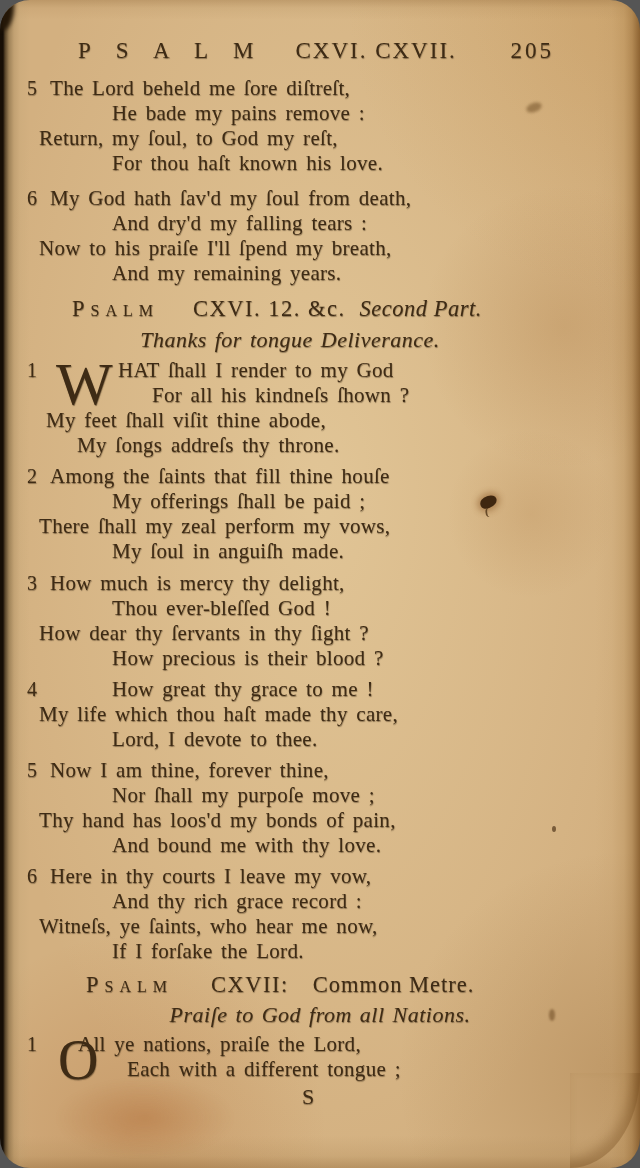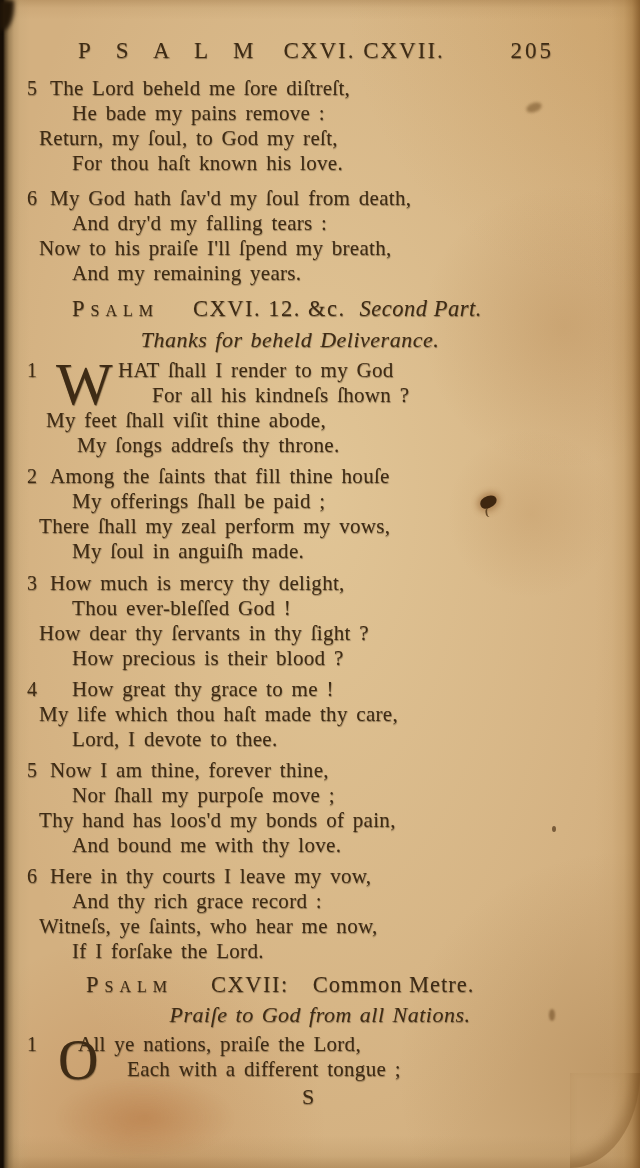--- a/index.html
+++ b/index.html
@@ -13,31 +13,32 @@
       linear-gradient(90deg,#160e06 0px,#160e06 3px,rgba(80,62,36,0.95) 5px,rgba(124,100,62,0.6) 9px,rgba(160,132,88,0.35) 14px,rgba(185,158,112,0.18) 20px,rgba(0,0,0,0) 30px),
       linear-gradient(270deg,rgba(125,82,34,0.8) 0px,rgba(146,102,48,0.45) 8px,rgba(170,128,72,0.28) 16px,rgba(190,152,100,0.15) 28px,rgba(0,0,0,0) 44px),
       linear-gradient(180deg,rgba(146,106,58,0.35) 0px,rgba(170,132,82,0.15) 8px,rgba(0,0,0,0) 20px),
       linear-gradient(0deg,rgba(140,100,52,0.4) 0px,rgba(165,128,76,0.2) 12px,rgba(0,0,0,0) 32px),
       radial-gradient(circle at 88% 28%,rgba(146,88,30,0.18),rgba(0,0,0,0) 14%),
       radial-gradient(circle at 83% 44%,rgba(150,92,34,0.14),rgba(0,0,0,0) 10%),
       radial-gradient(circle at 20% 97%,rgba(158,76,22,0.2),rgba(0,0,0,0) 16%),
       radial-gradient(circle at 97% 92%,rgba(130,82,30,0.25),rgba(0,0,0,0) 18%),
       radial-gradient(circle at 100% 0%,rgba(190,140,70,0.3),rgba(0,0,0,0) 22%),
       radial-gradient(ellipse at 50% 42%,rgba(236,214,168,0.55),rgba(216,186,136,0) 75%);
+    border-radius: 30px;
   }
   
   .hdr{display:flex;align-items:baseline;padding-top:36px;font-size:23px;line-height:30px;}
   .hdr .label{margin-left:78px;letter-spacing:10px;}
-  .hdr .nums{margin-left:20px;letter-spacing:2px;}
+  .hdr .nums{margin-left:32px;letter-spacing:2px;}
   .hdr .pagenum{margin-left:auto;margin-right:86px;letter-spacing:3px;}
   
   .stanza{position:relative;font-size:21px;line-height:25px;letter-spacing:0.3px;word-spacing:3px;}
   .vnum{position:absolute;left:27px;top:0;font-size:20px;}
   .lf{padding-left:50px;}
-  .le{padding-left:72px;}
+  .le{padding-left:112px;}
   .lt{padding-left:39px;}
   .dc{position:absolute;font-size:60px;line-height:46px;top:3px;letter-spacing:0;}
   .dcW{left:56px;}
   .dcO{left:58px;font-size:56px;top:5px;}
   .w1{padding-left:118px}.w2{padding-left:152px}.w3{padding-left:46px}.w4{padding-left:77px}
   .o1{padding-left:78px}.o2{padding-left:127px}
   
   .h2{display:flex;align-items:flex-start;font-size:22.5px;line-height:30px;}
   .h2 .plabel{font-variant:small-caps;letter-spacing:6px;}
   .h2a .plabel{margin-left:72px;}
@@ -89,21 +90,21 @@
     <div class="le">And dry'd my falling tears :</div>
     <div class="lt">Now to his praiſe I'll ſpend my breath,</div>
     <div class="le">And my remaining years.</div>
   </div>
 
   <div class="h2 h2a mtB">
     <span class="plabel">Psalm</span>
     <span class="pnum">CXVI. 12. &amp;c.</span>
     <span class="ppart">Second Part.</span>
   </div>
-  <div class="subtitle sub1 mtC">Thanks for beheld Deliverance.</div>
+  <div class="subtitle sub1 mtC">Thanks for tongue Deliverance.</div>
 
   <div class="stanza mtD">
     <span class="vnum">1</span>
     <span class="dc dcW">W</span>
     <div class="w1">HAT ſhall I render to my God</div>
     <div class="w2">For all his kindneſs ſhown ?</div>
     <div class="w3">My feet ſhall viſit thine abode,</div>
     <div class="w4">My ſongs addreſs thy throne.</div>
   </div>
 

